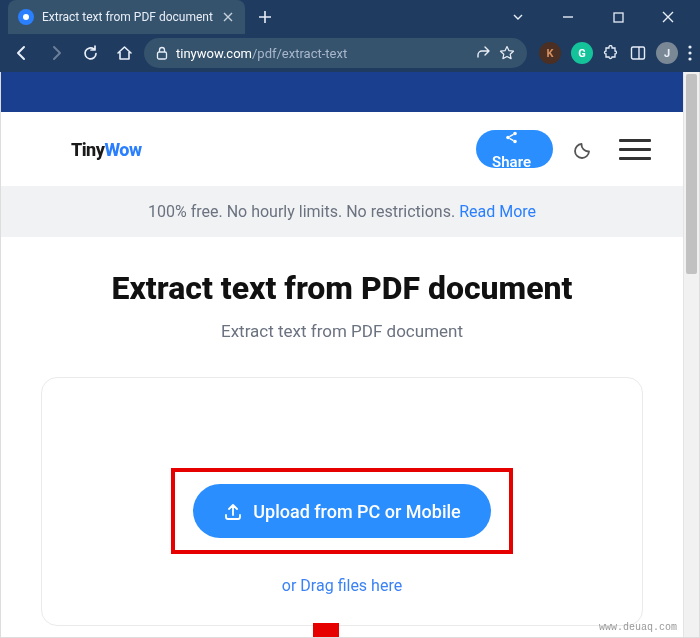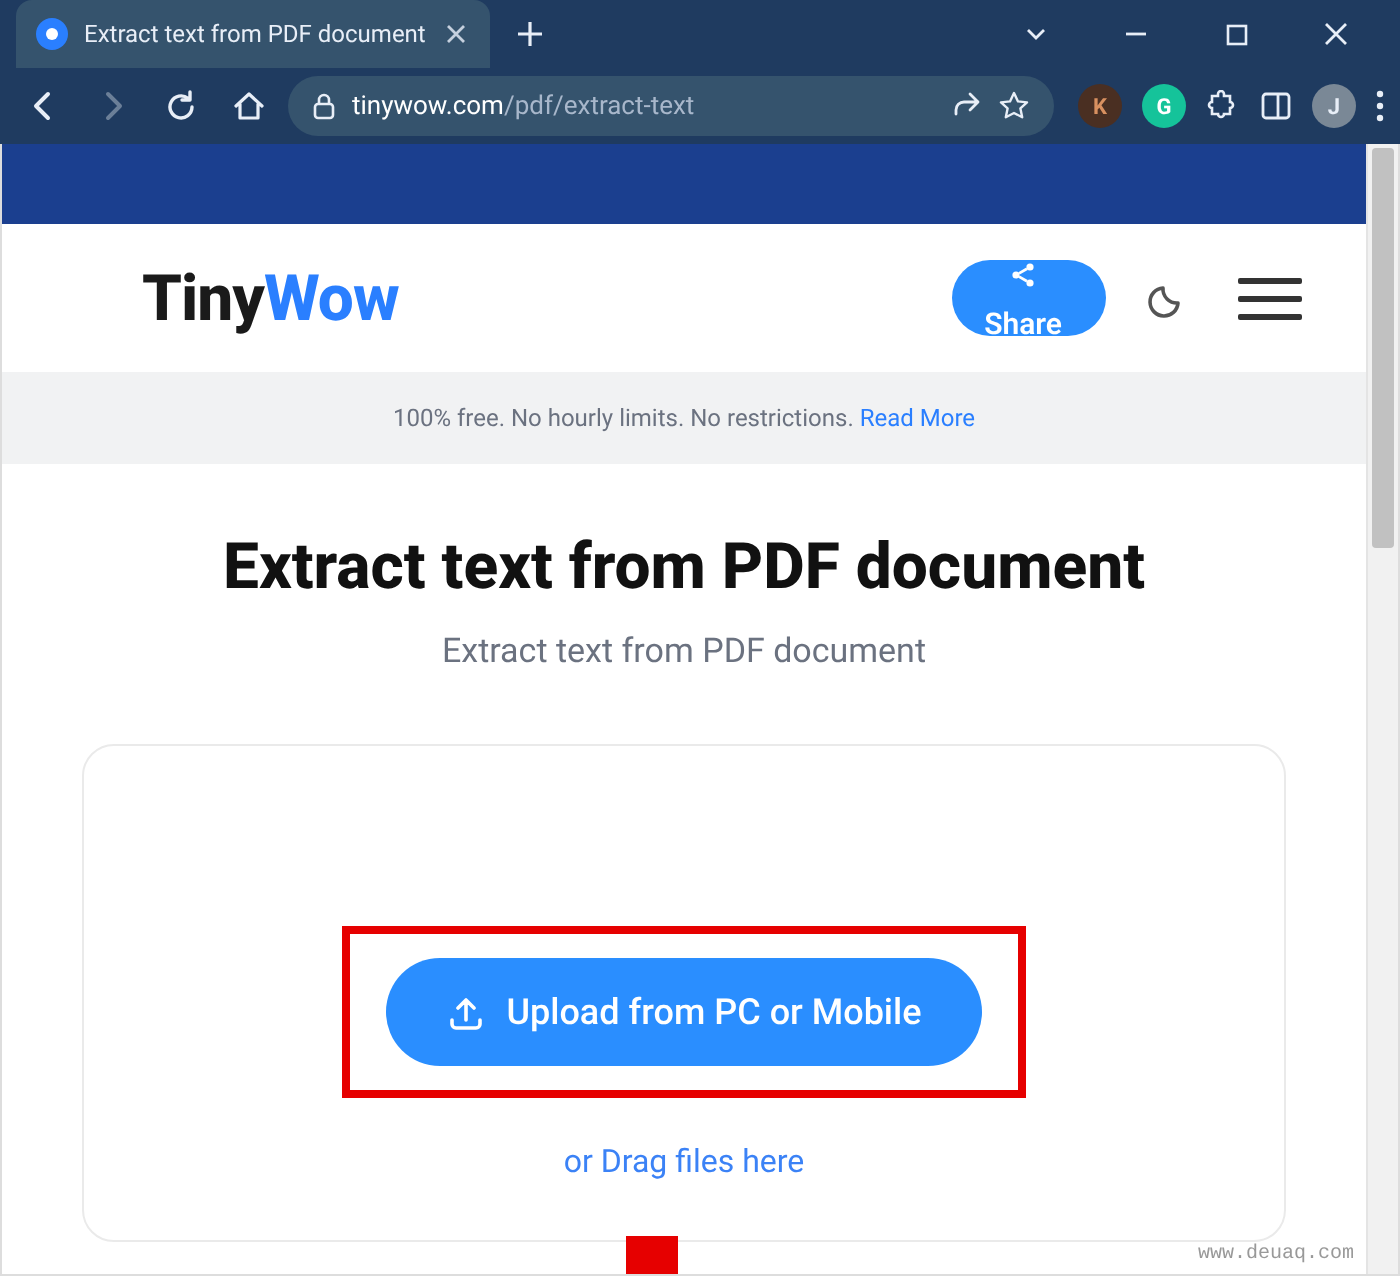--- a/index.html
+++ b/index.html
@@ -37,30 +37,30 @@
 .scrollarrow { position: absolute; left: 0; right: 0; height: 16px; display: flex; align-items: center; justify-content: center; color: #888; font-size: 8px; }
 .scrollarrow.top { top: 0; }
 
 .page { margin-right: 16px; }
 
 
 .blueband { background: #1b3f8f; height: 40px; }
 
 
 .siteheader { display: flex; align-items: center; padding: 18px 28px 18px 70px; gap: 12px; }
-.logo { font-size: 32px; font-weight: 800; letter-spacing: -0.5px; }
+.logo { font-size: 18px; font-weight: 800; letter-spacing: -0.5px; }
 .logo-tiny { color: #1a1a1a; }
 .logo-wow { color: #2a7fff; }
 .sharebtn { margin-left: auto; background: #2a8eff; color: #fff; border-radius: 20px; height: 38px; padding: 0 22px 0 16px; display: flex; align-items: center; gap: 8px; font-size: 15px; font-weight: 600; flex-direction: column; }
 .darkbtn { width: 38px; height: 38px; display: flex; align-items: center; justify-content: center; color: #555; }
 .hamburger { width: 40px; height: 38px; display: flex; flex-direction: column; justify-content: center; gap: 6px; padding: 0 4px; }
 .hamburger span { height: 3px; background: #333; border-radius: 1px; }
 
 
-.banner { background: #f1f2f3; text-align: center; padding: 16px 10px; color: #6b7280; font-size: 12px; }
+.banner { background: #f1f2f3; text-align: center; padding: 16px 10px; color: #6b7280; font-size: 16px; }
 .banner a { color: #2a7fff; text-decoration: none; }
 
 
 .mainwrap { padding: 32px 28px 0; text-align: center; }
 .h1 { font-size: 32px; font-weight: 800; color: #111; }
 .subtitle { color: #6b7280; font-size: 17px; margin-top: 14px; }
 
 .card { margin: 36px 12px 0; border: 1px solid #eaeaea; border-radius: 16px; padding: 90px 20px 30px; position: relative; }
 
 .redbox { border: 4px solid #e60000; padding: 12px 18px; display: inline-block; }

